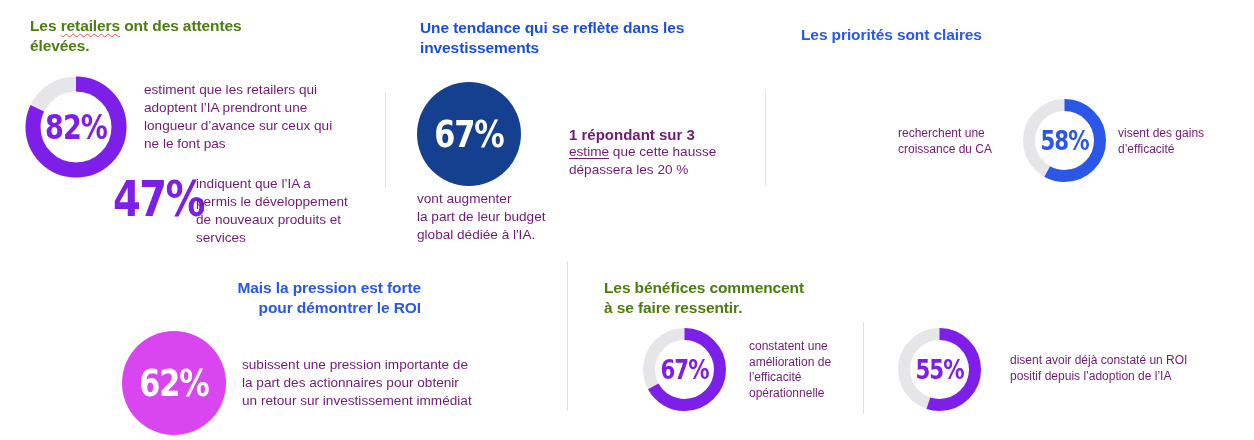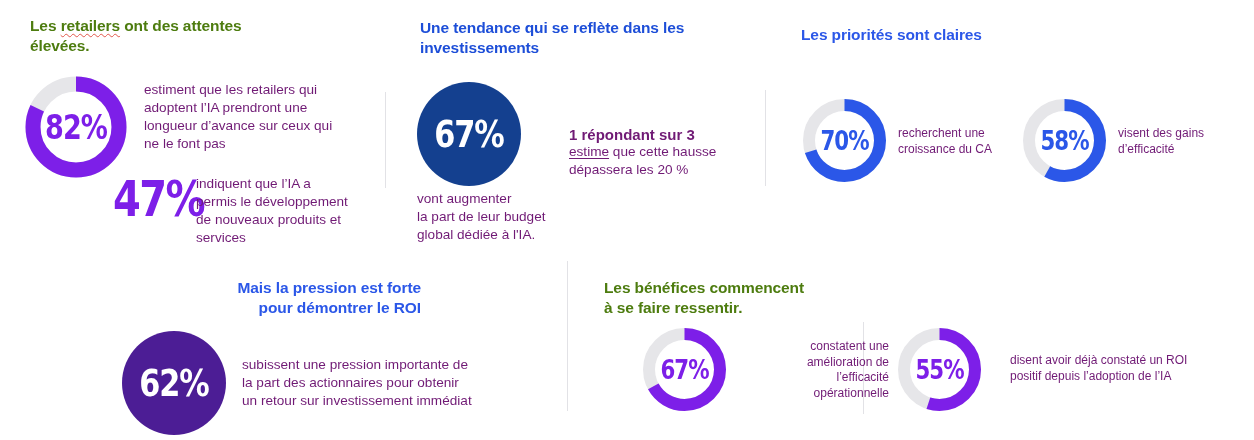--- a/index.html
+++ b/index.html
@@ -149,65 +149,58 @@
   <div class="abs copy" style="left:417px; top:190px; width:190px;">vont augmenter
 la part de leur budget
 global dédiée à l'IA.</div>
 
   <div class="abs copy bold" style="left:569px; top:125px; width:230px; font-size:15px;">1 répondant sur 3</div>
   <div class="abs copy" style="left:569px; top:143px; width:230px;"><span class="u">estime</span><span> que cette hausse
 dépassera les 20 %</span></div>
 
   <div class="abs heading brightblue" style="left:801px; top:25px; width:300px;">Les priorités sont claires</div>
 
-  <div class="donut" style="left:800px; top:96px; width:89px; height:89px;">
-    <svg width="89" height="89" viewBox="0 0 89 89">
-      <circle cx="44.5" cy="44.5" r="35.5" fill="none" stroke="#e6e6e9" stroke-width="12"></circle>
-      <circle cx="44.5" cy="44.5" r="35.5" fill="none" stroke="#2b57e8" stroke-width="12" stroke-dasharray="156.1 66.9" transform="rotate(-90 44.5 44.5)"></circle>
-    </svg>
-    <div class="label" style="color:#2b57e8; font-size:26px;">70%</div>
-  </div>
 
   <div class="abs copy small" style="left:898px; top:126px; width:150px;">recherchent une
 croissance du CA</div>
 
   <div class="donut" style="left:1020px; top:96px; width:89px; height:89px;">
     <svg width="89" height="89" viewBox="0 0 89 89">
       <circle cx="44.5" cy="44.5" r="35.5" fill="none" stroke="#e6e6e9" stroke-width="12"></circle>
       <circle cx="44.5" cy="44.5" r="35.5" fill="none" stroke="#2b57e8" stroke-width="12" stroke-dasharray="129.4 93.6" transform="rotate(-90 44.5 44.5)"></circle>
     </svg>
     <div class="label" style="color:#2b57e8; font-size:26px;">58%</div>
   </div>
 
   <div class="abs copy small" style="left:1118px; top:126px; width:140px;">visent des gains
 d’efficacité</div>
 
   <div class="abs heading brightblue" style="left:121px; top:278px; width:300px;text-align:right;">Mais la pression est forte
 pour démontrer le ROI</div>
 
-  <div class="solidcircle" style="left:122px; top:331px; width:104px; height:104px; background:#4c1d95;text-decoration:underline;">
+  <div class="solidcircle" style="left:122px; top:331px; width:104px; height:104px; background:#d946ef;text-decoration:underline;">
     <div class="label" style="font-size:38px;">62%</div>
   </div>
 
   <div class="abs copy" style="left:242px; top:356px; width:300px;">subissent une pression importante de
 la part des actionnaires pour obtenir
 un retour sur investissement immédiat</div>
 
   <div class="abs heading purple" style="left:604px; top:278px; width:300px;">Les bénéfices commencent
 à se faire ressentir.</div>
 
   <div class="donut" style="left:640px; top:325px; width:89px; height:89px;">
     <svg width="89" height="89" viewBox="0 0 89 89">
       <circle cx="44.5" cy="44.5" r="35.5" fill="none" stroke="#e6e6e9" stroke-width="12"></circle>
       <circle cx="44.5" cy="44.5" r="35.5" fill="none" stroke="#7d1fe8" stroke-width="12" stroke-dasharray="149.4 73.6" transform="rotate(-90 44.5 44.5)"></circle>
     </svg>
     <div class="label" style="color:#7d1fe8; font-size:26px;">67%</div>
   </div>
 
-  <div class="abs copy small" style="left:749px; top:339px; width:140px;text-align:right;">constatent une
+  <div class="abs copy small" style="left:749px; top:339px; width:140px;">constatent une
 amélioration de
 l’efficacité
 opérationnelle</div>
 
   <div class="donut" style="left:895px; top:325px; width:89px; height:89px;">
     <svg width="89" height="89" viewBox="0 0 89 89">
       <circle cx="44.5" cy="44.5" r="35.5" fill="none" stroke="#e6e6e9" stroke-width="12"></circle>
       <circle cx="44.5" cy="44.5" r="35.5" fill="none" stroke="#7d1fe8" stroke-width="12" stroke-dasharray="122.7 100.3" transform="rotate(-90 44.5 44.5)"></circle>
     </svg>
     <div class="label" style="color:#7d1fe8; font-size:26px;">55%</div>

